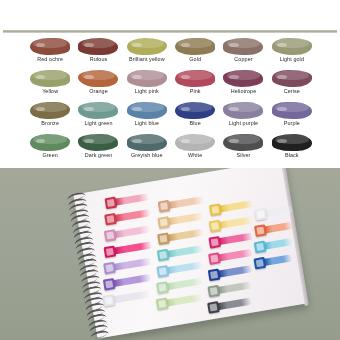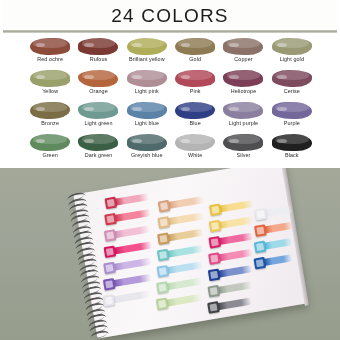--- a/index.html
+++ b/index.html
@@ -131,23 +131,20 @@
     border-radius:1px 3px 3px 1px;
   }
 </style>
 </head>
 <body>
 
 <div id="root">
 
   <div class="top-panel">
 
-    <div class="title-band">
-      <div class="title-text">24 COLORS</div>
-    </div>
     <div class="divider"></div>
 
     <div class="grid" id="grid">
         <div class="cell">
           <div class="blob-wrap">
             <div class="blob" style="background: rgb(141, 75, 60); border-radius: 53% 44% 57% 48% / 61% 52% 43% 56%;"></div>
           </div>
           <div class="cname">Red ochre</div>
         </div>
         <div class="cell">

